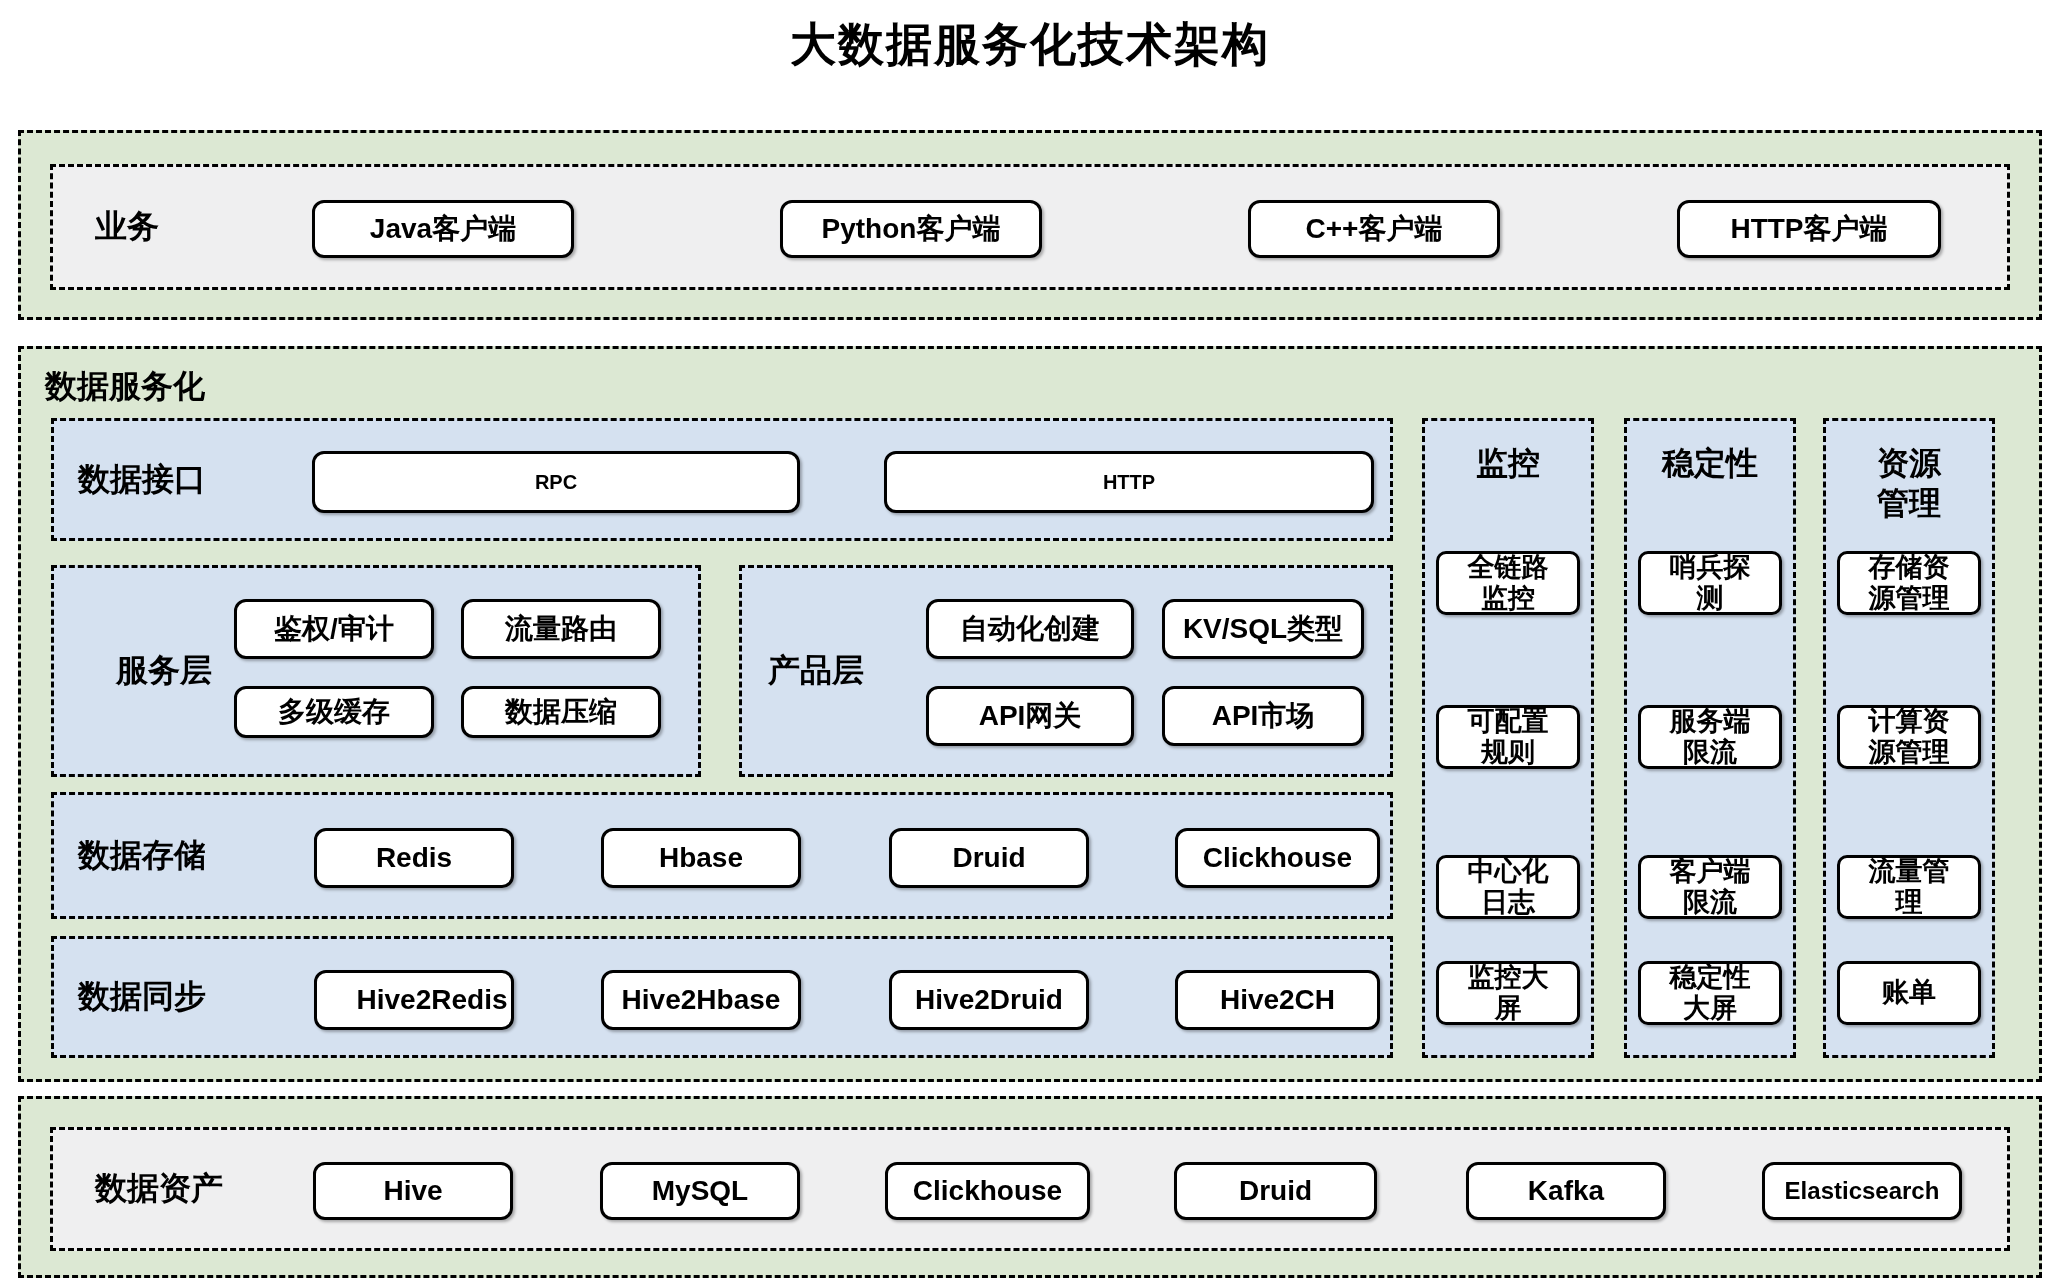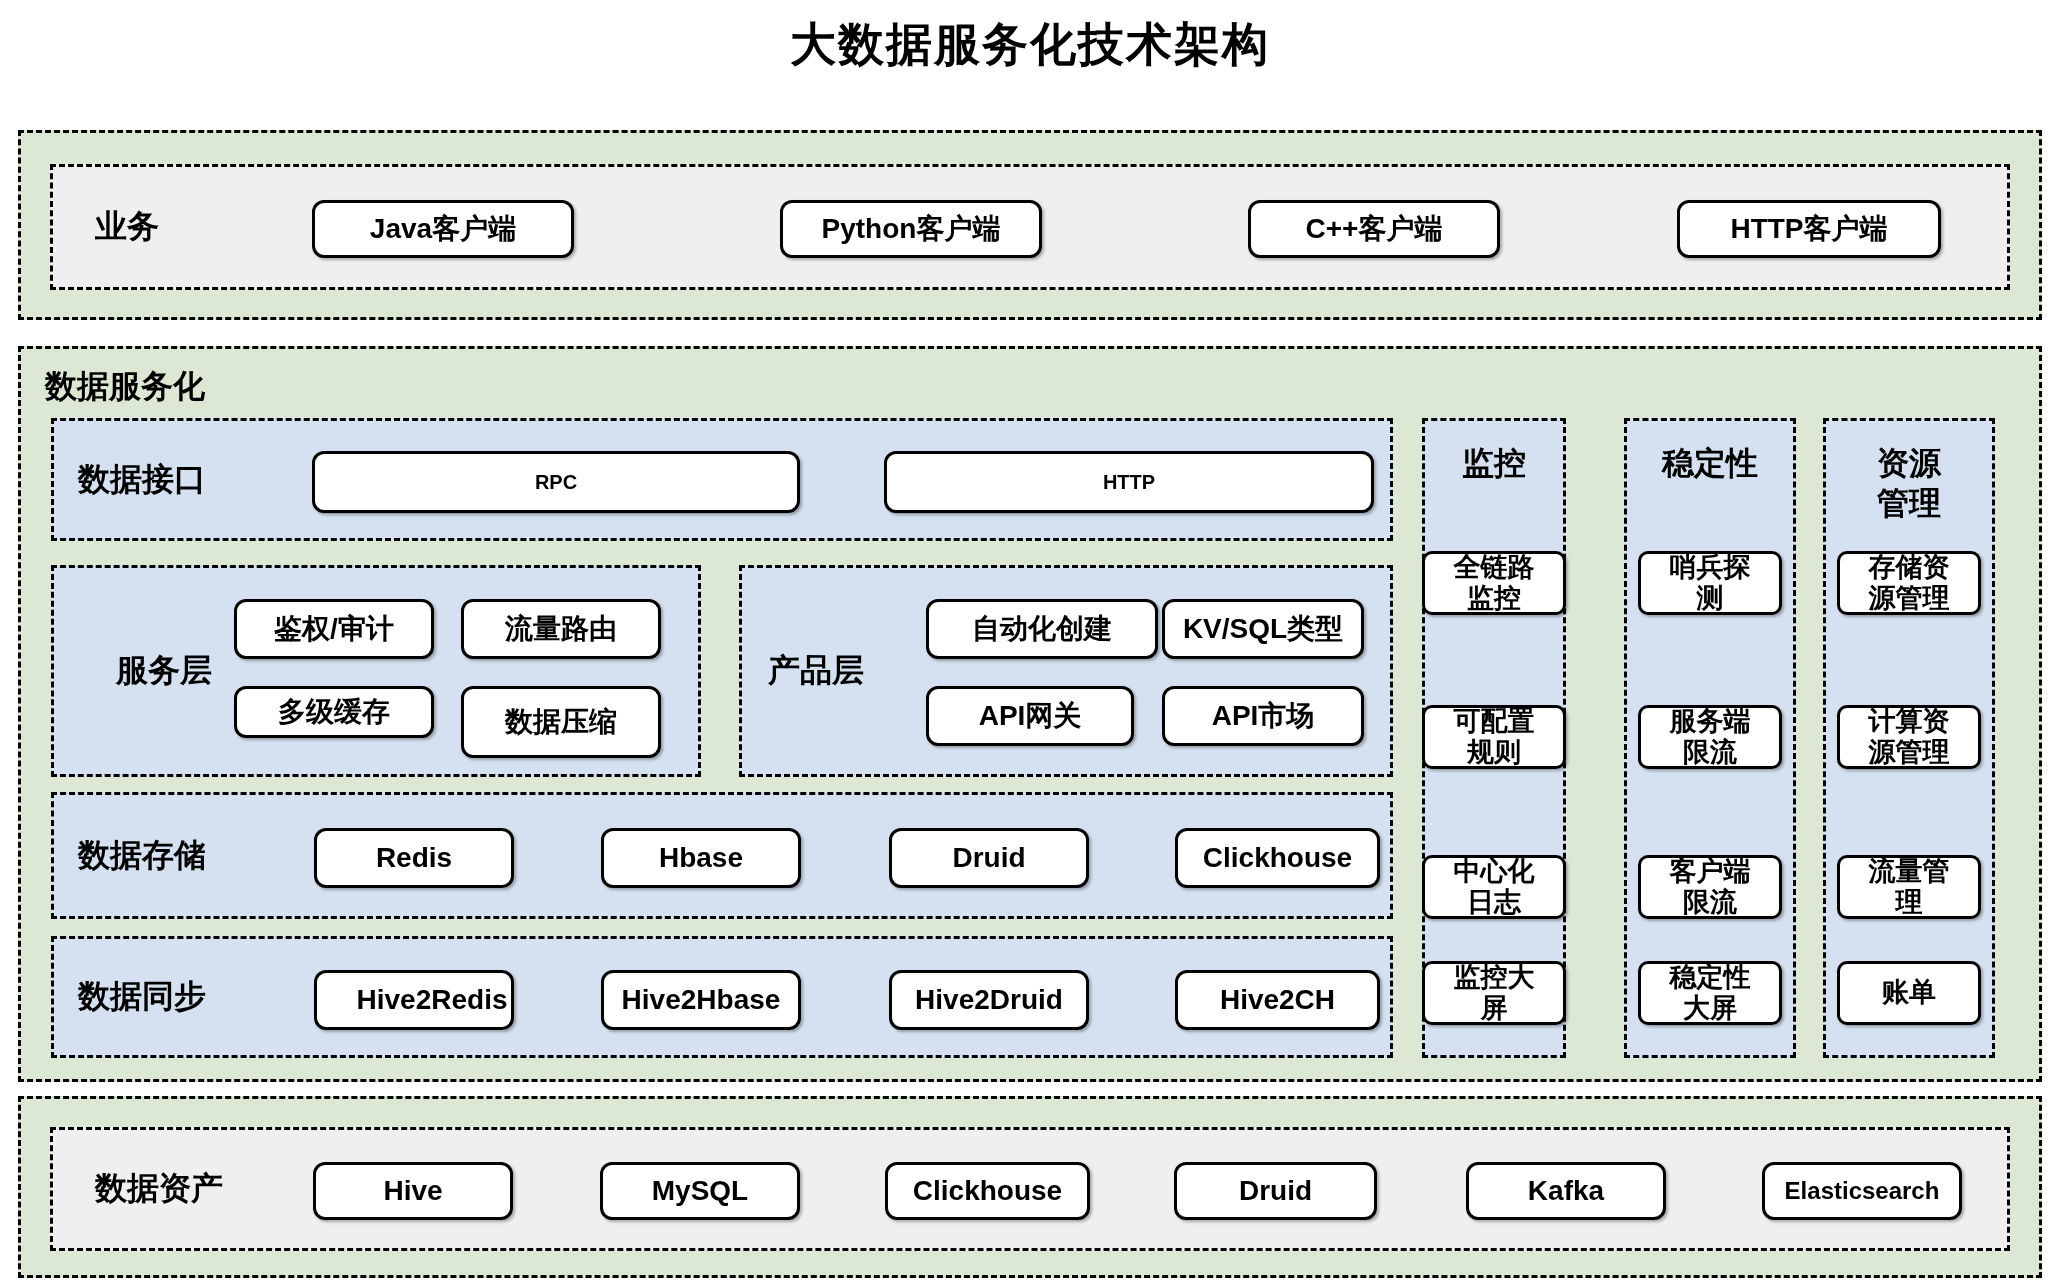--- a/index.html
+++ b/index.html
@@ -66,26 +66,26 @@
       <span class="sec-label vcenter" style="left:24px;">数据接口</span>
       <div class="node wide" style="left:258px;top:30px;width:488px;height:62px;">RPC</div>
       <div class="node wide" style="left:830px;top:30px;width:490px;height:62px;">HTTP</div>
     </div>
 
     <div class="blue" style="left:30px;top:216px;width:650px;height:212px;">
       <span class="sec-label vcenter" style="left:62px;">服务层</span>
       <div class="node" style="left:180px;top:31px;width:200px;height:60px;">鉴权/审计</div>
       <div class="node" style="left:407px;top:31px;width:200px;height:60px;">流量路由</div>
       <div class="node" style="left:180px;top:118px;width:200px;height:52px;">多级缓存</div>
-      <div class="node" style="left:407px;top:118px;width:200px;height:72px;">数据压缩</div>
+      <div class="node" style="left:407px;top:118px;width:200px;height:52px;">数据压缩</div>
     </div>
 
     <div class="blue" style="left:718px;top:216px;width:654px;height:212px;">
       <span class="sec-label vcenter" style="left:26px;">产品层</span>
-      <div class="node" style="left:184px;top:31px;width:232px;height:60px;">自动化创建</div>
+      <div class="node" style="left:184px;top:31px;width:208px;height:60px;">自动化创建</div>
       <div class="node" style="left:420px;top:31px;width:202px;height:60px;">KV/SQL类型</div>
       <div class="node" style="left:184px;top:118px;width:208px;height:60px;">API网关</div>
       <div class="node" style="left:420px;top:118px;width:202px;height:60px;">API市场</div>
     </div>
 
     <div class="blue" style="left:30px;top:443px;width:1342px;height:127px;">
       <span class="sec-label vcenter" style="left:24px;">数据存储</span>
       <div class="node" style="left:260px;top:33px;width:200px;height:60px;">Redis</div>
       <div class="node" style="left:547px;top:33px;width:200px;height:60px;">Hbase</div>
       <div class="node" style="left:835px;top:33px;width:200px;height:60px;">Druid</div>
@@ -93,21 +93,21 @@
     </div>
 
     <div class="blue" style="left:30px;top:587px;width:1342px;height:122px;">
       <span class="sec-label vcenter" style="left:24px;">数据同步</span>
       <div class="node" style="left:260px;top:31px;width:200px;height:60px;padding-left:36px;">Hive2Redis</div>
       <div class="node" style="left:547px;top:31px;width:200px;height:60px;">Hive2Hbase</div>
       <div class="node" style="left:835px;top:31px;width:200px;height:60px;">Hive2Druid</div>
       <div class="node" style="left:1121px;top:31px;width:205px;height:60px;">Hive2CH</div>
     </div>
 
-    <div class="blue" style="left:1401px;top:69px;width:144px;height:640px;">
+    <div class="blue" style="left:1401px;top:69px;width:172px;height:640px;">
       <div class="col-title">监控</div>
       <div class="node cbox" style="top:130px;">全链路
 监控</div>
       <div class="node cbox" style="top:284px;">可配置
 规则</div>
       <div class="node cbox" style="top:434px;">中心化
 日志</div>
       <div class="node cbox" style="top:540px;">监控大
 屏</div>
     </div>

